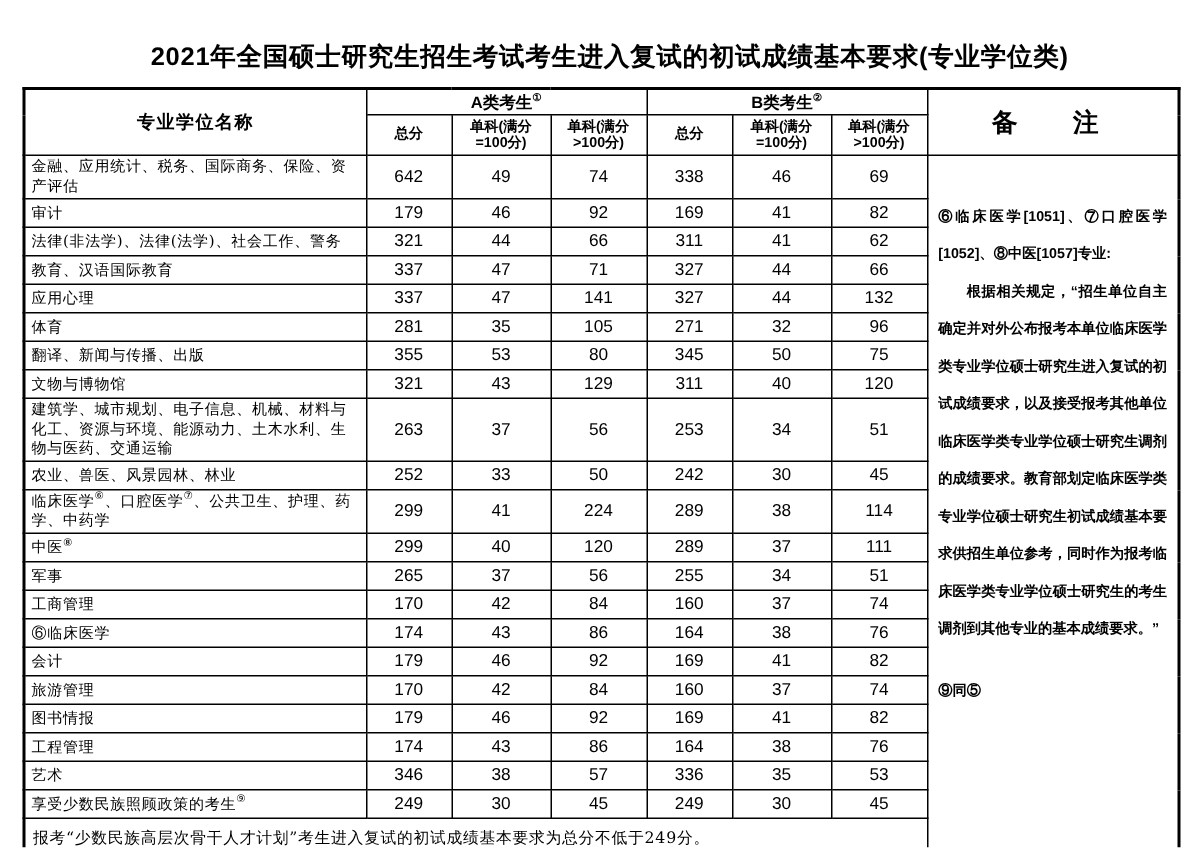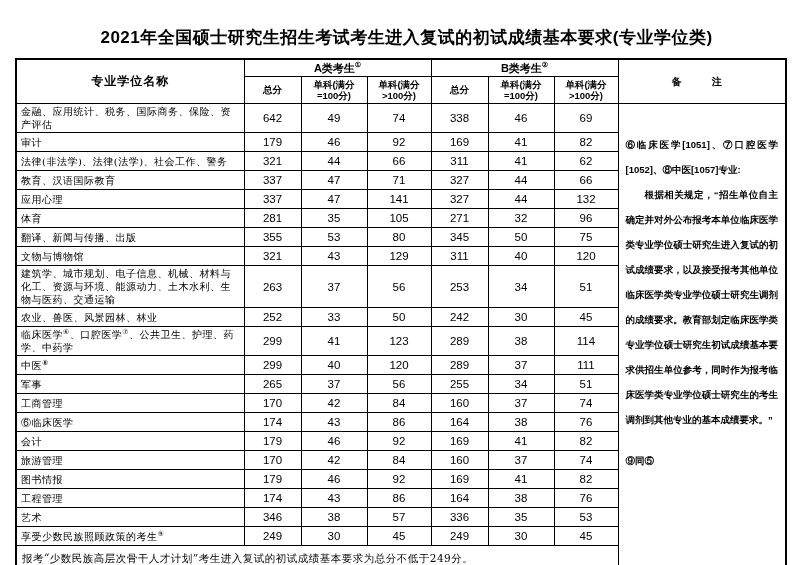--- a/index.html
+++ b/index.html
@@ -13,21 +13,21 @@
   table.score-table {
     position:absolute; left:15px; top:58px; width:770px;
     border-collapse:collapse; table-layout:fixed;
     border:2px solid #000;
   }
   th, td { border:1px solid #000; padding:0 3px; overflow:hidden; }
   thead th { font-weight:bold; text-align:center; font-family:Liberation Sans, sans-serif; }
   .name-h  { font-size:12px; letter-spacing:1px; }
   .group-h { font-size:11px; height:16px; font-weight:bold; }
   .sub-h   { font-size:9.5px; line-height:1.2; height:24px; padding:1px 2px; }
-  .remark-h{ font-size:10px; letter-spacing:10px; }
+  .remark-h{ font-size:17px; letter-spacing:10px; }
   tbody td { height:16px; }
   td.name-cell {
     font-family:"DejaVu Serif",serif; font-size:10px; line-height:1.3;
     padding:1px 4px; letter-spacing:0.5px;
   }
   td.num-cell { text-align:center; font-size:11.5px; font-family:"Liberation Sans",sans-serif; }
   td.remark-cell {
     vertical-align:top; padding:28px 7px 0 7px;
     font-size:9.5px; font-weight:bold; line-height:25px;
     text-align:justify; font-family:"Liberation Sans",sans-serif;
@@ -167,21 +167,21 @@
           <td class="num-cell">33</td>
           <td class="num-cell">50</td>
           <td class="num-cell">242</td>
           <td class="num-cell">30</td>
           <td class="num-cell">45</td>
         </tr>
         <tr>
           <td class="name-cell">临床医学<sup>⑥</sup>、口腔医学<sup>⑦</sup>、公共卫生、护理、药学、中药学</td>
           <td class="num-cell">299</td>
           <td class="num-cell">41</td>
-          <td class="num-cell">123</td>
+          <td class="num-cell">224</td>
           <td class="num-cell">289</td>
           <td class="num-cell">38</td>
           <td class="num-cell">114</td>
         </tr>
         <tr>
           <td class="name-cell">中医<sup>⑧</sup></td>
           <td class="num-cell">299</td>
           <td class="num-cell">40</td>
           <td class="num-cell">120</td>
           <td class="num-cell">289</td>

